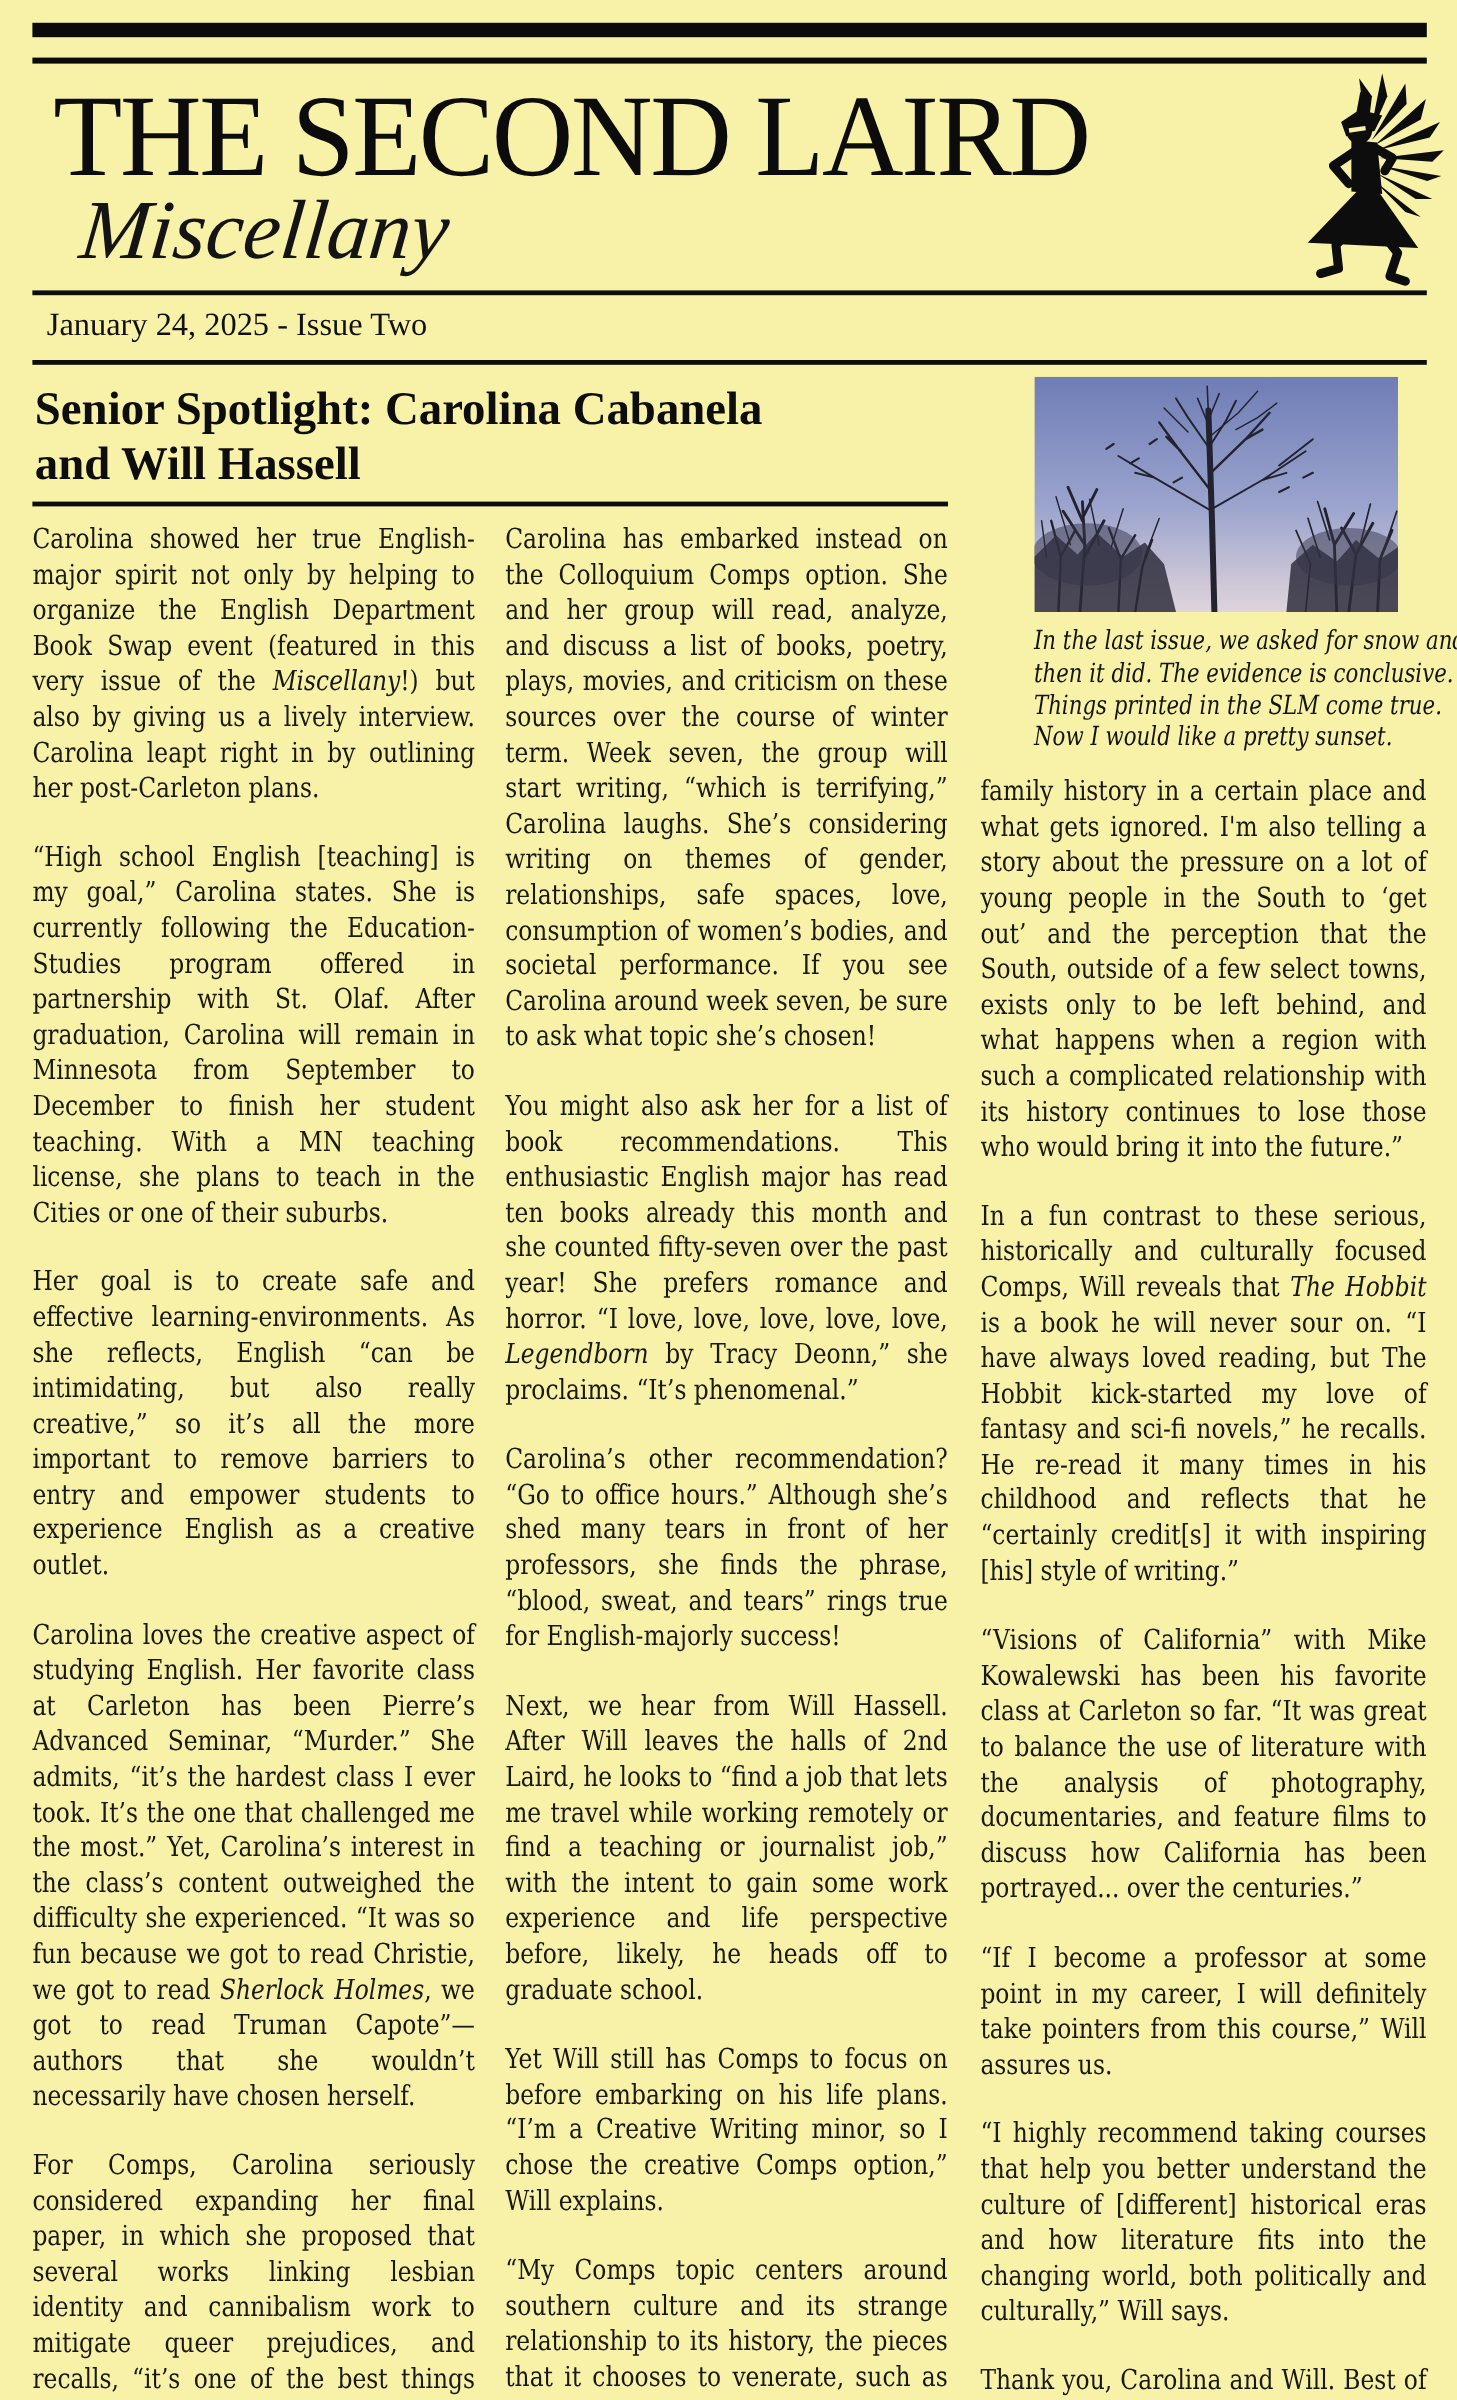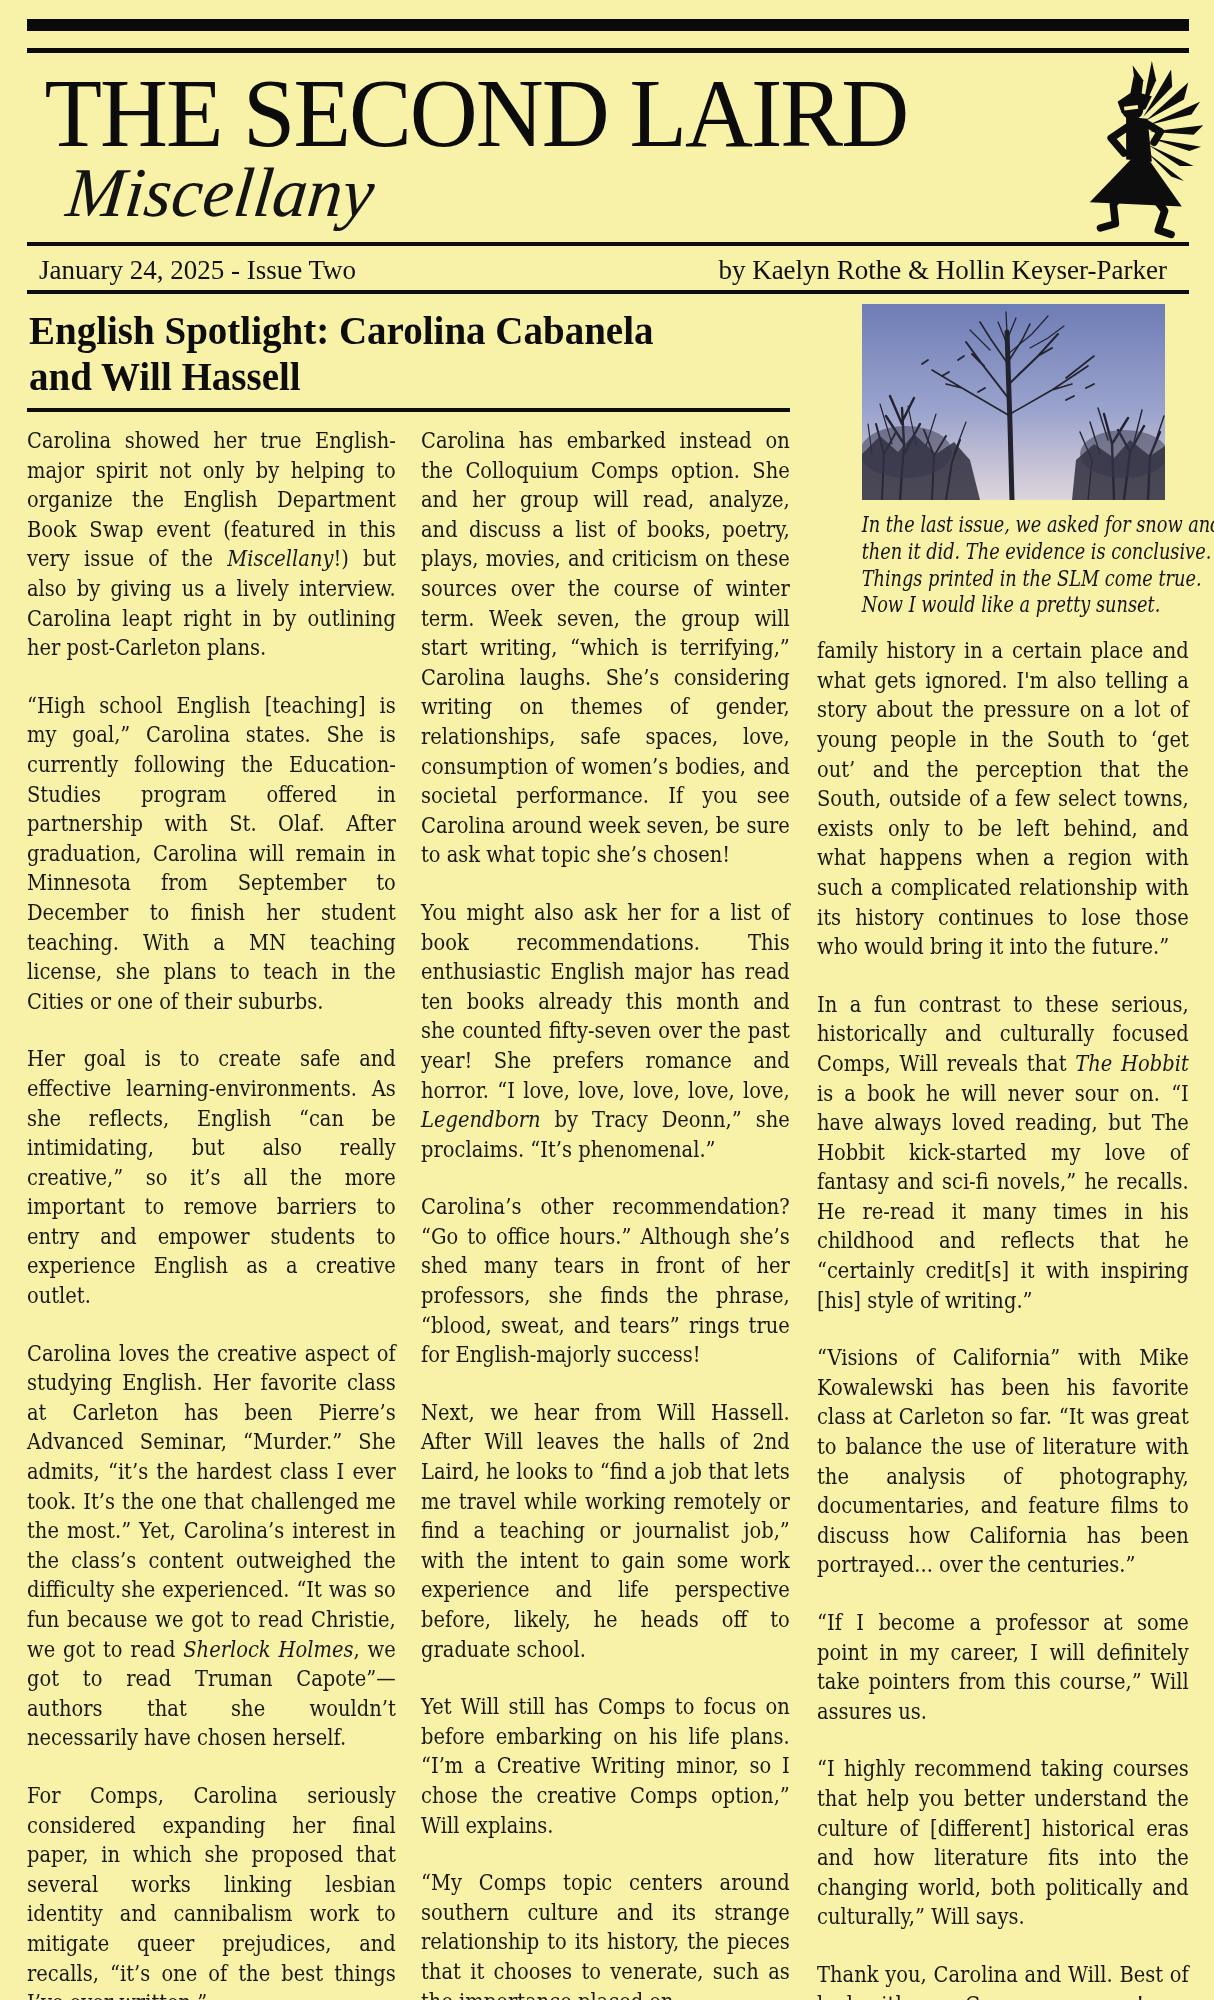--- a/index.html
+++ b/index.html
@@ -17,21 +17,21 @@
               letter-spacing:-2px;color:#0c0c0c;margin-top:12px;
               transform:scaleX(.97);transform-origin:50% 0;white-space:nowrap;}
   .mast-sub{font-family:"Liberation Serif",serif;font-style:italic;font-size:70px;
             line-height:1;color:#141414;margin-top:-4px;margin-left:40px;
             transform:skewX(-6deg);}
   .mascot{position:absolute;top:-4px;right:-16px;width:132px;height:182px;z-index:3;}
   .mast-rule{margin-top:14px;}
   
   .dateline{display:flex;justify-content:space-between;align-items:center;
             font-family:"Liberation Serif",serif;font-size:27px;color:#111;
-            padding:9px 22px 4px 12px;}
+            padding:9px 22px 14px 12px;}
   
   .content{display:flex;margin-top:10px;}
   .left-zone{width:763px;flex:0 0 763px;}
   .right-zone{flex:1;margin-left:27px;}
   h1.headline{font-family:"Liberation Serif",serif;font-weight:bold;color:#0d0d0d;
               font-size:39px;line-height:1.18;margin:4px 0 0 2px;max-width:655px;}
   .condense{transform-origin:0 0;}
   .lede-wrap{margin-top:14px;height:72px;overflow:visible;}
   .lede{font-family:"Liberation Serif",serif;font-style:italic;font-size:25.5px;
         line-height:34px;color:#14130d;width:124%;transform:scaleX(.8065);}
@@ -94,28 +94,27 @@
         <path d="M70,122 L84,140 L78,158 L90,162"></path>
       </g>
 
       <rect x="46" y="42" width="13" height="3.5" fill="#f8f1a8" transform="rotate(-8 52 43)"></rect>
     </svg>
     <div class="rule mast-rule"></div>
   </header>
 
   <div class="dateline">
     <span>January 24, 2025 - Issue Two</span>
-    <span>by Kaelyn Rothe &amp; Hollin Keyser-Parker</span>
   </div>
   <div class="rule"></div>
 
   <div class="content">
 
     <div class="left-zone">
-      <h1 class="headline">English Spotlight: Carolina Cabanela and Will Hassell</h1>
+      <h1 class="headline">Senior Spotlight: Carolina Cabanela and Will Hassell</h1>
       <div class="rule lede-rule"></div>
       <div class="cols12">
         <div class="col">
           <div class="colinner" id="col-0">
               <p class="body-p"><span>Carolina showed her true English-major spirit not only by helping to organize the English Department Book Swap event (featured in this very issue of the </span><em>Miscellany</em><span>!) but also by giving us a lively interview. Carolina leapt right in by outlining her post-Carleton plans.</span></p>
               <p class="body-p"><span>“High school English [teaching] is my goal,” Carolina states. She is currently following the Education-Studies program offered in partnership with St. Olaf. After graduation, Carolina will remain in Minnesota from September to December to finish her student teaching. With a MN teaching license, she plans to teach in the Cities or one of their suburbs.</span></p>
               <p class="body-p"><span>Her goal is to create safe and effective learning-environments. As she reflects, English “can be intimidating, but also really creative,” so it’s all the more important to remove barriers to entry and empower students to experience English as a creative outlet.</span></p>
               <p class="body-p"><span>Carolina loves the creative aspect of studying English. Her favorite class at Carleton has been Pierre’s Advanced Seminar, “Murder.” She admits, “it’s the hardest class I ever took. It’s the one that challenged me the most.” Yet, Carolina’s interest in the class’s content outweighed the difficulty she experienced. “It was so fun because we got to read Christie, we got to read </span><em>Sherlock Holmes</em><span>, we got to read Truman Capote”—authors that she wouldn’t necessarily have chosen herself.</span></p>
               <p class="body-p"><span>For Comps, Carolina seriously considered expanding her final paper, in which she proposed that several works linking lesbian identity and cannibalism work to mitigate queer prejudices, and recalls, “it’s one of the best things I’ve ever written.”</span></p>
             </div>

